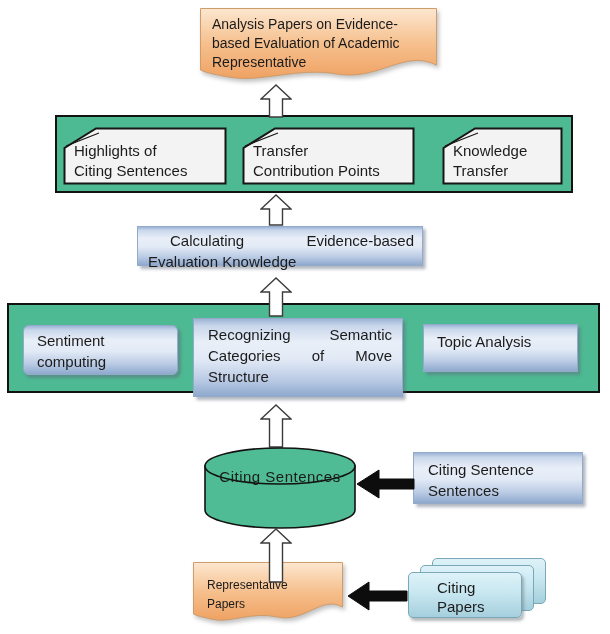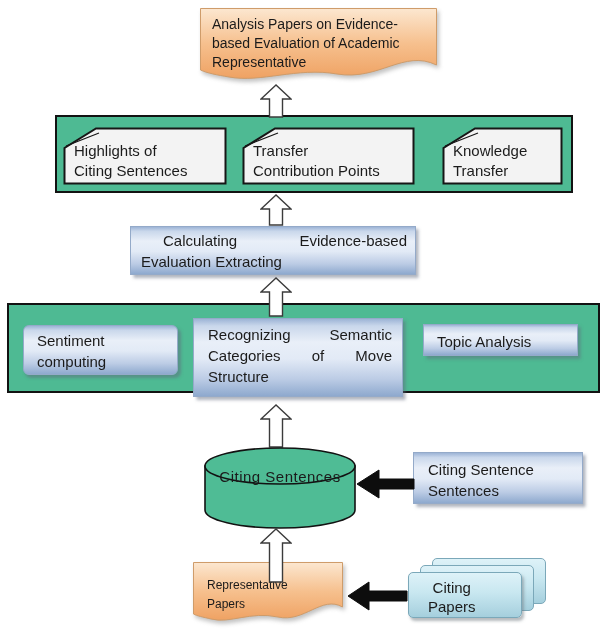--- a/index.html
+++ b/index.html
@@ -72,45 +72,45 @@
     <svg width="121" height="58" viewBox="0 0 121 58">
       <polygon points="33,1.5 119.5,1.5 119.5,56.5 1.5,56.5 1.5,21" fill="#f3f3f3" stroke="#161616" stroke-width="2"></polygon>
       <path d="M3 19 L36 6" stroke="#161616" stroke-width="1.2" fill="none"></path>
     </svg>
     <div class="abs cardtxt" style="left:11px;top:14px;width:103px;">
       <div class="ln">Knowledge</div>
       <div class="ln">Transfer</div>
     </div>
   </div>
 
-  <div class="abs bluebox" style="left:130px;top:226px;width:286px;height:49px;padding-left:48px;">
+  <div class="abs bluebox" style="left:137px;top:226px;width:286px;height:40px;padding-left:48px;">
     <div class="abs t15" style="left:10px;top:3px;width:266px;">
       <div class="jl ln" style="text-indent:22px;">Calculating Evidence-based</div>
-      <div class="ln">Evaluation Extracting</div>
+      <div class="ln">Evaluation Knowledge</div>
     </div>
   </div>
 
   <div class="abs teal-band" style="left:7px;top:303px;width:593px;height:90px;"></div>
 
   <div class="abs bluebox" style="left:23px;top:325px;width:155px;height:50px;border-radius:6px;">
     <div class="abs t15" style="left:13px;top:4px;width:134px;">
       <div class="ln">Sentiment</div>
       <div class="ln">computing</div>
     </div>
   </div>
 
   <div class="abs bluebox" style="left:193px;top:318px;width:210px;height:79px;">
     <div class="abs t15" style="left:14px;top:5px;width:184px;">
       <div class="jl ln">Recognizing Semantic</div>
       <div class="jl ln">Categories of Move</div>
       <div class="ln">Structure</div>
     </div>
   </div>
 
-  <div class="abs bluebox" style="left:423px;top:324px;width:155px;height:32px;">
+  <div class="abs bluebox" style="left:423px;top:324px;width:155px;height:48px;">
     <div class="abs t15 ln" style="left:13px;top:6px;">Topic Analysis</div>
   </div>
 
   <div class="abs" style="left:260px;top:84px;">
     <svg width="32" height="34" viewBox="0 0 32 34">
         <polygon points="16,1 1,15 9.5,15 9.5,33 22.5,33 22.5,15 31,15" fill="#ffffff" stroke="#3b3b3b" stroke-width="1.4"></polygon>
       </svg>
   </div>
   <div class="abs" style="left:260px;top:194px;">
     <svg width="32" height="32" viewBox="0 0 32 32">
@@ -169,21 +169,21 @@
   <div class="abs" style="left:260px;top:528px;">
     <svg width="32" height="55" viewBox="0 0 32 55">
         <polygon points="16,1 1,15 9.5,15 9.5,54 22.5,54 22.5,15 31,15" fill="#ffffff" stroke="#3b3b3b" stroke-width="1.4"></polygon>
       </svg>
   </div>
 
   <div class="abs" style="left:408px;top:558px;width:150px;height:70px;">
     <div class="abs cyancard" style="left:24px;top:0px;width:114px;height:46px;"></div>
     <div class="abs cyancard" style="left:12px;top:7px;width:114px;height:46px;"></div>
     <div class="abs cyancard" style="left:0px;top:14px;width:114px;height:46px;box-shadow:2px 3px 3px rgba(110,120,125,0.5);">
-      <div class="abs" style="left:19px;top:5px;font-size:15px;line-height:19px;text-align:center;">
+      <div class="abs" style="left:28px;top:5px;font-size:15px;line-height:19px;">
         <div class="ln">Citing</div>
         <div class="ln">Papers</div>
       </div>
     </div>
   </div>
 
   <div class="abs" style="left:346px;top:580px;">
     <svg width="62" height="32" viewBox="0 0 62 32">
         <polygon points="2,16 23,2 23,11 61,11 61,21 23,21 23,30" fill="#0d0d0d" stroke="#0d0d0d" stroke-width="1"></polygon>
       </svg>

